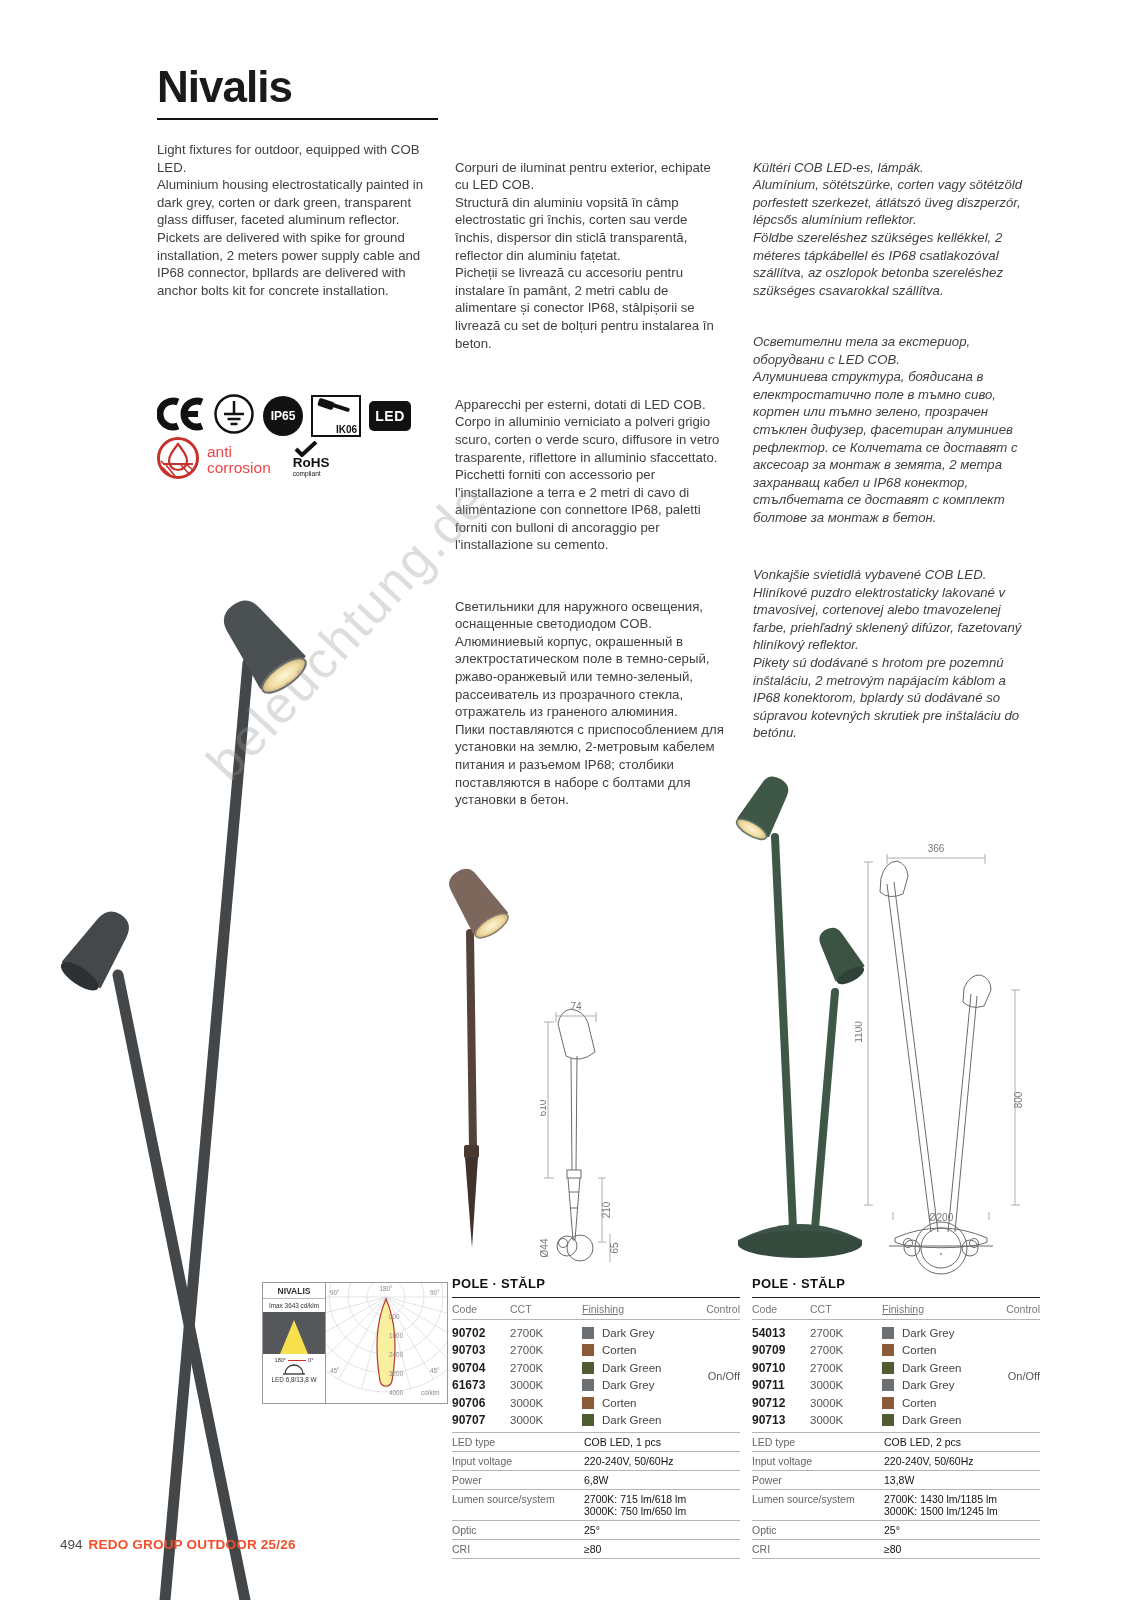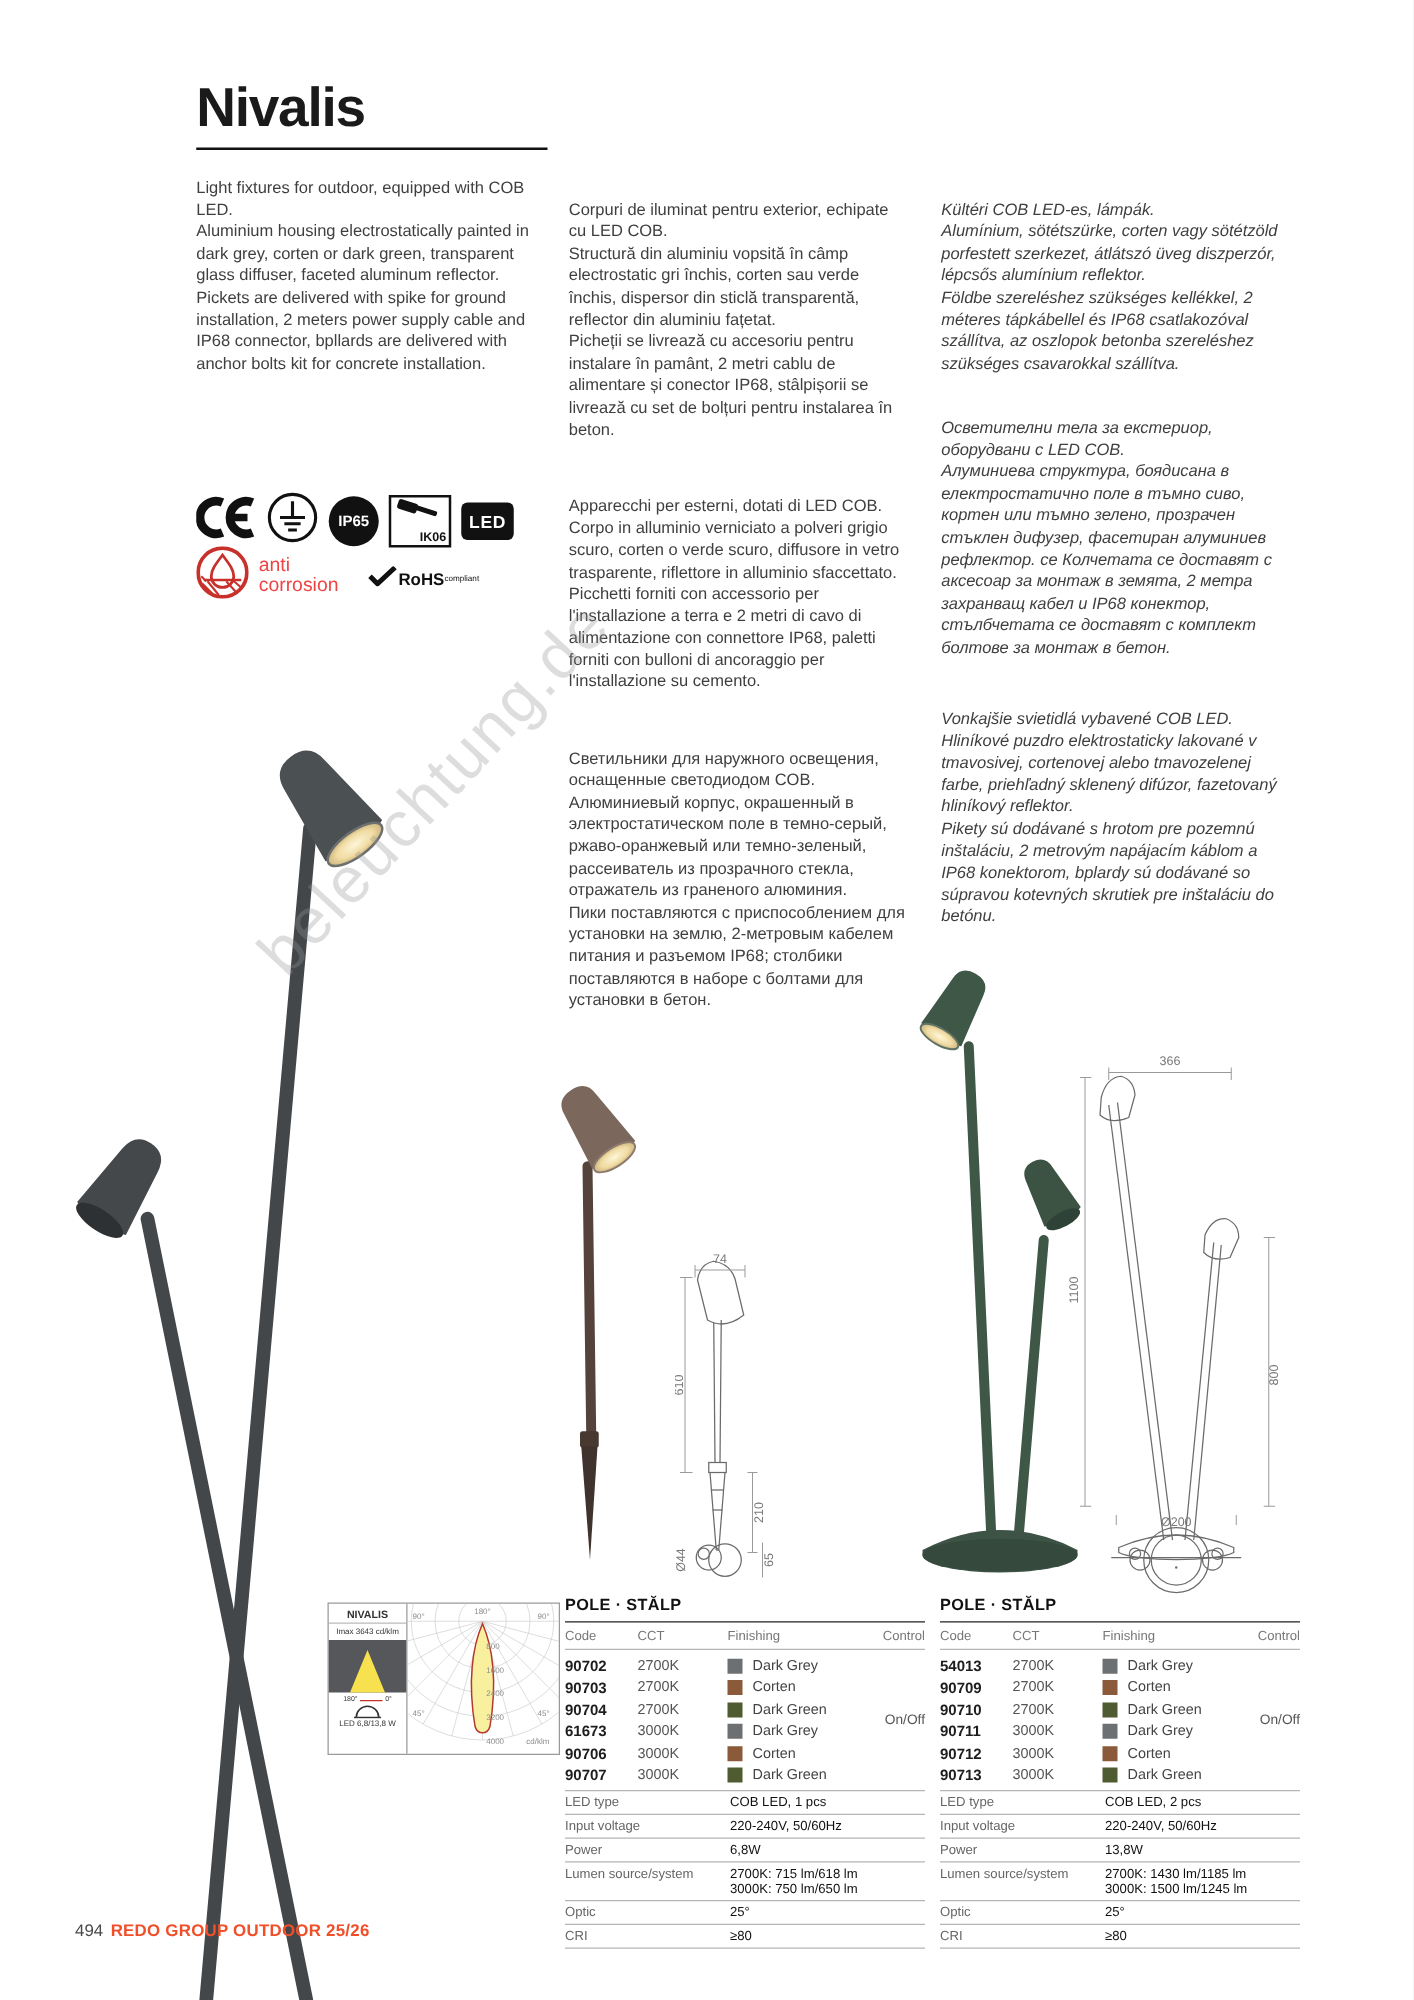--- a/index.html
+++ b/index.html
@@ -17,41 +17,41 @@
   .col3{left:753px;top:141px;width:272px;font-style:italic;}
   
   .badge-row{display:flex;align-items:center;gap:8px;}
   .ip-circle{width:40px;height:40px;border-radius:50%;background:#111;color:#fff;display:flex;
              align-items:center;justify-content:center;font-weight:bold;font-size:12px;}
   .led-box{width:42px;height:30px;border-radius:5px;background:#111;color:#fff;display:flex;
            align-items:center;justify-content:center;font-weight:800;font-size:14px;letter-spacing:.5px;}
   .ik-box{width:46px;height:38px;border:2.5px solid #111;position:relative;background:#fff;}
   .ik-box span{position:absolute;right:2px;bottom:0px;font-size:10px;font-weight:bold;color:#111;}
   .anti-text{color:#ef4444;font-size:15.5px;line-height:16px;}
-  .rohs{display:flex;flex-direction:row;align-items:flex-end;line-height:11px;}
+  .rohs{display:flex;flex-direction:column;align-items:flex-start;line-height:11px;}
   .rohs b{font-size:13.5px;color:#111;}
   .rohs i{font-style:normal;font-size:6.5px;color:#111;}
   
   .watermark{left:390px;top:640px;width:460px;font-size:52px;color:rgba(150,150,150,0.32);
              transform:rotate(-47deg);transform-origin:30px 280px;letter-spacing:2px;}
   
   .photo-box{left:262px;top:1282px;width:184px;height:120px;border:1px solid #9a9a9a;display:flex;background:#fff;}
   .photo-left{width:62px;border-right:1px solid #9a9a9a;display:flex;flex-direction:column;align-items:center;font-size:6.4px;color:#333;}
   .photo-name{font-size:8.5px;font-weight:bold;padding:3px 0 2px;border-bottom:1px solid #bbb;width:100%;text-align:center;}
   .photo-imax{padding:3px 0;}
   .beam-box{width:100%;height:42px;background:#55575a;display:flex;align-items:flex-end;justify-content:center;}
   .beam-tri{width:0;height:0;border-left:14px solid transparent;border-right:14px solid transparent;border-bottom:34px solid #f7e14e;}
   .scale-row{display:flex;align-items:center;gap:2px;padding:3px 0 1px;font-size:5.6px;}
   .scale-line{width:18px;height:1px;background:#c8312b;display:inline-block;}
   .photo-led{padding:1px 0 2px;}
   
   .spec-table{width:288px;font-size:11.5px;}
   .tbl-title{font-weight:bold;font-size:13px;color:#111;padding-bottom:6px;border-bottom:1.5px solid #222;letter-spacing:.3px;}
   .thead{display:flex;color:#777;font-size:10.5px;padding:5px 0 4px;border-bottom:1px solid #b5b5b5;}
-  .c-code{width:58px;} .c-cct{width:72px;} .c-fin{flex:1;} .c-ctl{width:52px;text-align:right;}
+  .c-code{width:58px;} .c-cct{width:72px;} .c-fin{flex:1;text-decoration:underline;} .c-ctl{width:52px;text-align:right;}
   .rows-wrap{position:relative;padding:4px 0 3px;border-bottom:1px solid #b5b5b5;}
   .trow{display:flex;align-items:center;height:17.5px;}
   .code{width:58px;font-weight:bold;color:#1d1d1d;font-size:12px;}
   .cct{width:72px;color:#555;}
   .fin{flex:1;display:flex;align-items:center;color:#444;}
   .swatch{width:12px;height:12px;margin-right:8px;display:inline-block;}
   .control-val{position:absolute;right:0;top:50%;transform:translateY(-50%);font-size:11px;color:#555;}
   .srow{display:flex;border-bottom:1px solid #b5b5b5;font-size:10.5px;padding:3px 0;}
   .slabel{width:132px;color:#666;}
   .sval{flex:1;color:#111;font-weight:normal;}

